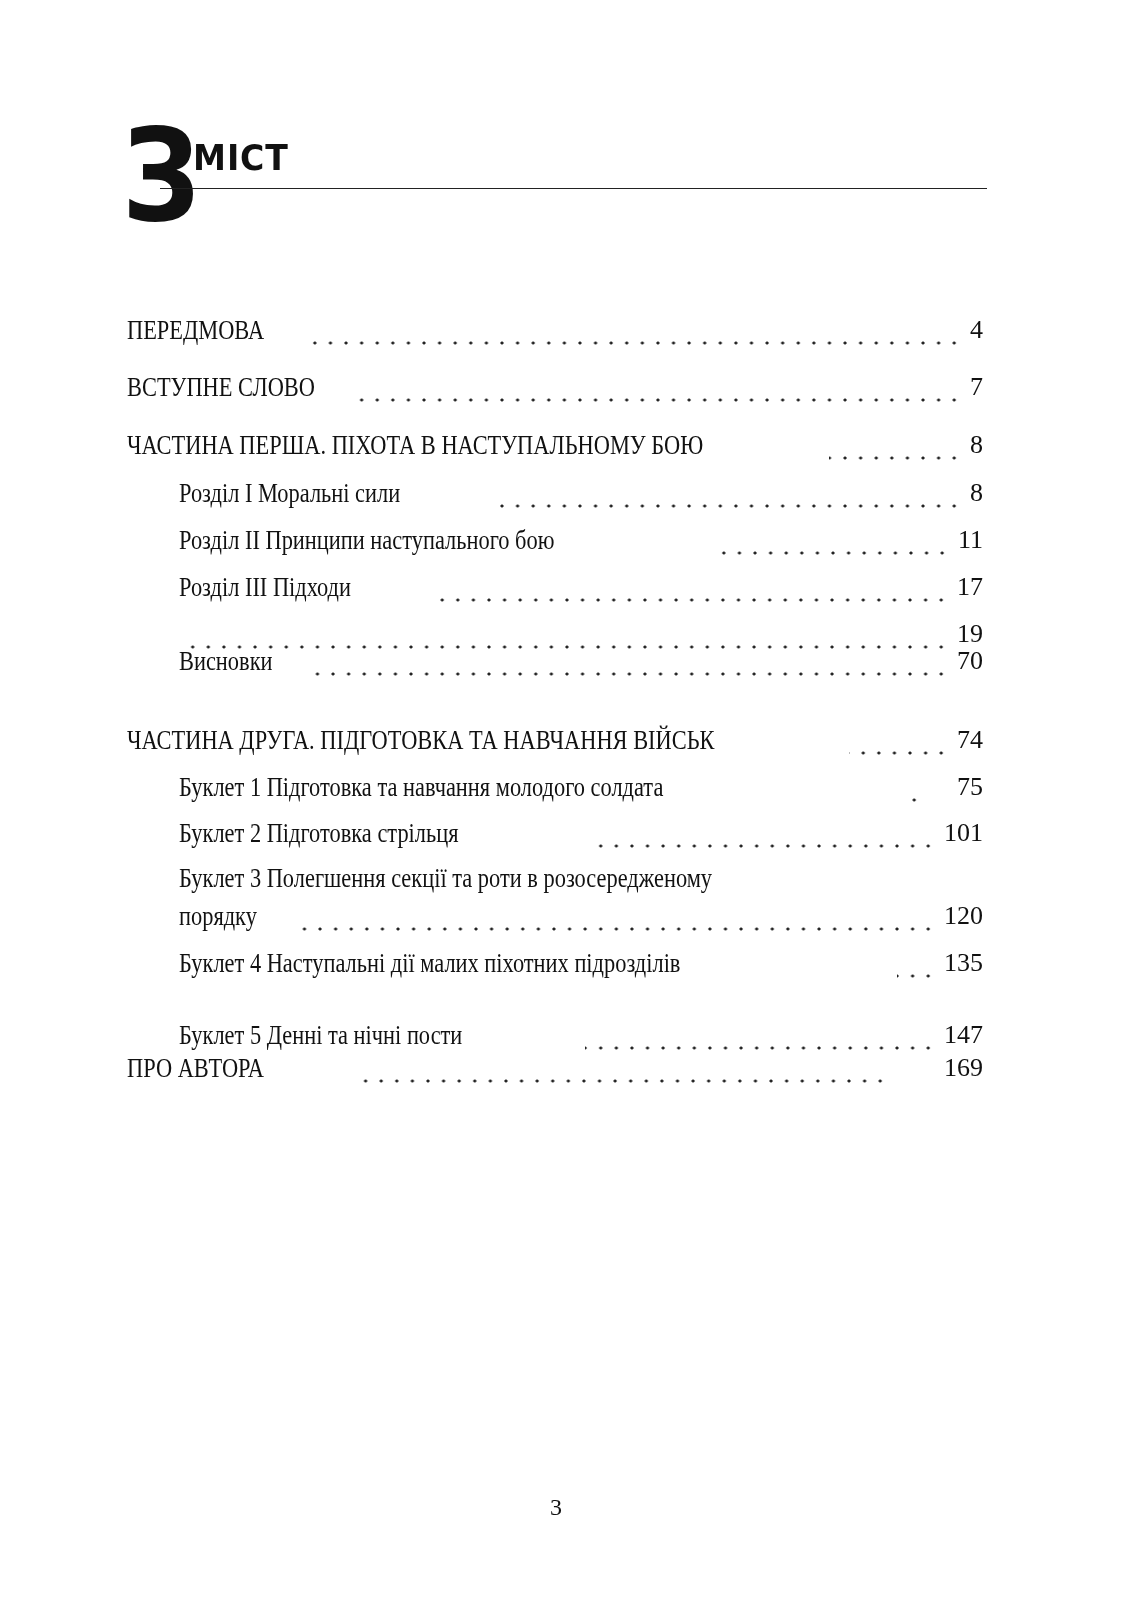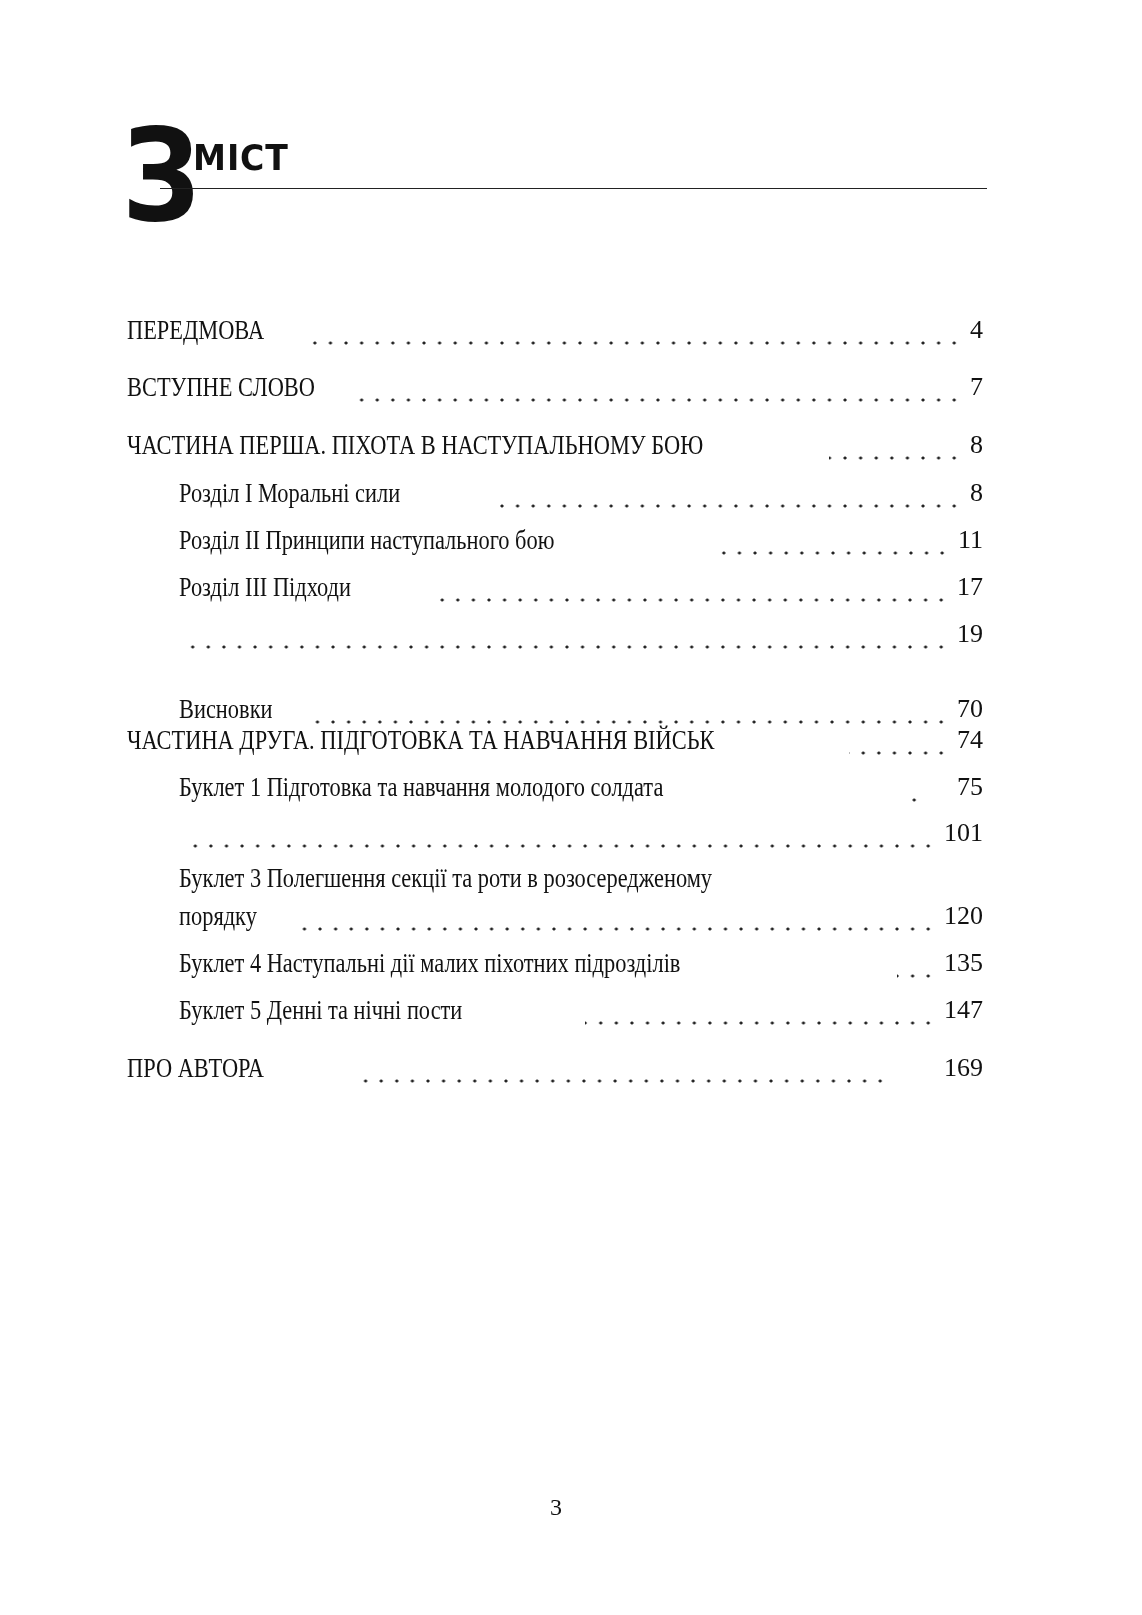--- a/index.html
+++ b/index.html
@@ -108,57 +108,58 @@
       <span class="title-wrap" style="width:244px;margin-top:13px;"><span class="entry-title condensed">Розділ ІІІ  Підходи</span></span>
       <span class="leader"></span>
       <span class="page-num">17</span>
     </div>
 
     <div class="toc-row l2" style="top:615px;">
       <span class="leader"></span>
       <span class="page-num">19</span>
     </div>
 
-    <div class="toc-row l2" style="top:690px;">
+    <div class="toc-row l2" style="top:642px;">
       <span class="title-wrap" style="width:130px;"><span class="entry-title condensed">Висновки</span></span>
       <span class="leader"></span>
       <span class="page-num">70</span>
     </div>
 
     <div class="toc-row l1" style="top:721px;">
       <span class="title-wrap" style="width:716px;"><span class="entry-title condensed">ЧАСТИНА ДРУГА. ПІДГОТОВКА ТА НАВЧАННЯ ВІЙСЬК</span></span>
       <span class="leader"></span>
       <span class="page-num">74</span>
     </div>
 
     <div class="toc-row l2" style="top:768px;gap:27px;">
       <span class="title-wrap" style="width:690px;"><span class="entry-title condensed">Буклет 1 Підготовка та навчання молодого солдата</span></span>
       <span class="leader"></span>
       <span class="page-num">75</span>
     </div>
 
     <div class="toc-row l2" style="top:814px;">
+      <span class="title-wrap" style="width:410px;"><span class="entry-title condensed">Буклет 2  Підготовка стрільця</span></span>
       <span class="leader"></span>
       <span class="page-num">101</span>
     </div>
 
     <div class="wrap-first" style="top:861px;">Буклет 3 Полегшення секції та роти в розосередженому</div>
     <div class="toc-row l2" style="top:897px;">
       <span class="title-wrap" style="width:110px;"><span class="entry-title condensed">порядку</span></span>
       <span class="leader"></span>
       <span class="page-num">120</span>
     </div>
 
     <div class="toc-row l2" style="top:944px;">
       <span class="title-wrap" style="width:712px;"><span class="entry-title condensed">Буклет 4  Наступальні дії малих піхотних підрозділів</span></span>
       <span class="leader"></span>
       <span class="page-num">135</span>
     </div>
 
-    <div class="toc-row l2" style="top:991px;">
+    <div class="toc-row l2" style="top:1016px;">
       <span class="title-wrap" style="width:400px;"><span class="entry-title condensed">Буклет 5  Денні та нічні пости</span></span>
       <span class="leader"></span>
       <span class="page-num">147</span>
     </div>
 
     <div class="toc-row l1" style="top:1049px;gap:48px;">
       <span class="title-wrap" style="width:174px;"><span class="entry-title condensed">ПРО АВТОРА</span></span>
       <span class="leader"></span>
       <span class="page-num">169</span>
     </div>

